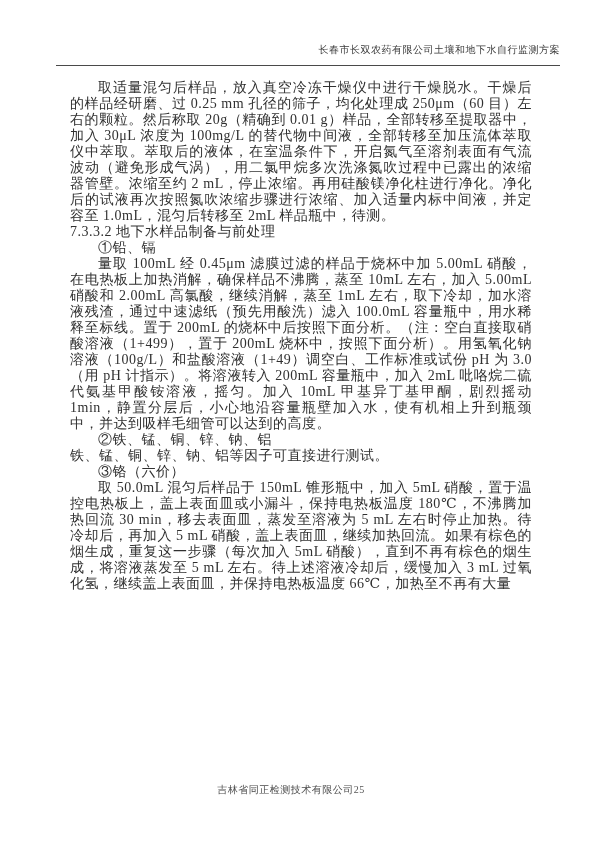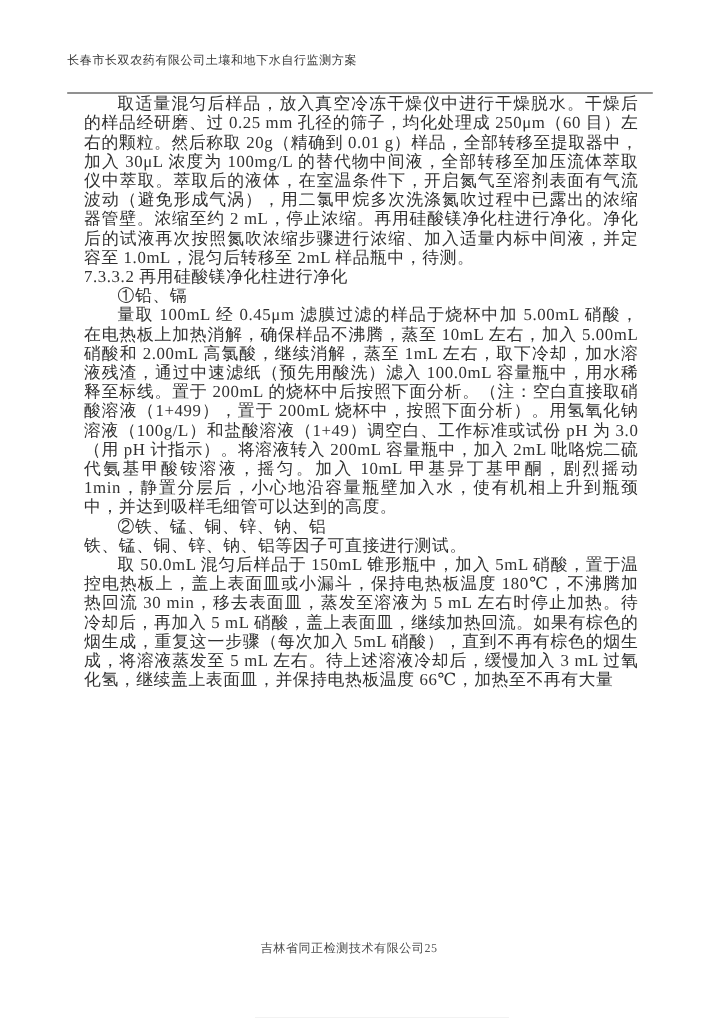--- a/index.html
+++ b/index.html
@@ -14,26 +14,26 @@
     margin: 0 auto;
     background: #ffffff;
     overflow: hidden;
     font-family: "Liberation Serif", "DejaVu Serif", serif;
     color: #333333;
   }
   .page-header {
     position: absolute;
     top: 43px;
     left: 56px;
-    right: 56px;
-    text-align: left;
+    right: 40px;
+    text-align: right;
     font-size: 10px;
     letter-spacing: 0.5px;
     color: #3a3a3a;
-    padding-bottom: 20px;
+    padding-bottom: 8px;
     border-bottom: 1px solid #4a4a4a;
   }
   .doc-body {
     position: absolute;
     top: 80px;
     left: 70px;
     width: 462px;
     font-size: 14px;
     line-height: 16px;
     letter-spacing: 0.5px;
@@ -72,25 +72,26 @@
 <body>
 
 <div class="page">
 
   <div class="page-header">
     <span>长春市长双农药有限公司土壤和地下水自行监测方案</span>
   </div>
 
   <div class="doc-body">
     <p class="indent">取适量混匀后样品，放入真空冷冻干燥仪中进行干燥脱水。干燥后的样品经研磨、过 0.25 mm 孔径的筛子，均化处理成 250μm（60 目）左右的颗粒。然后称取 20g（精确到 0.01 g）样品，全部转移至提取器中，加入 30μL 浓度为 100mg/L 的替代物中间液，全部转移至加压流体萃取仪中萃取。萃取后的液体，在室温条件下，开启氮气至溶剂表面有气流波动（避免形成气涡），用二氯甲烷多次洗涤氮吹过程中已露出的浓缩器管壁。浓缩至约 2 mL，停止浓缩。再用硅酸镁净化柱进行净化。净化后的试液再次按照氮吹浓缩步骤进行浓缩、加入适量内标中间液，并定容至 1.0mL，混匀后转移至 2mL 样品瓶中，待测。</p>
-    <p class="heading">7.3.3.2 再用硅酸镁净化柱进行净化</p>
+    <p class="heading">7.3.3.2 地下水样品制备与前处理</p>
     <p class="indent">①铅、镉</p>
     <p class="indent">量取 100mL 经 0.45μm 滤膜过滤的样品于烧杯中加 5.00mL 硝酸，在电热板上加热消解，确保样品不沸腾，蒸至 10mL 左右，加入 5.00mL 硝酸和 2.00mL 高氯酸，继续消解，蒸至 1mL 左右，取下冷却，加水溶液残渣，通过中速滤纸（预先用酸洗）滤入 100.0mL 容量瓶中，用水稀释至标线。置于 200mL 的烧杯中后按照下面分析。（注：空白直接取硝酸溶液（1+499），置于 200mL 烧杯中，按照下面分析）。用氢氧化钠溶液（100g/L）和盐酸溶液（1+49）调空白、工作标准或试份 pH 为 3.0（用 pH 计指示）。将溶液转入 200mL 容量瓶中，加入 2mL 吡咯烷二硫代氨基甲酸铵溶液，摇匀。加入 10mL 甲基异丁基甲酮，剧烈摇动 1min，静置分层后，小心地沿容量瓶壁加入水，使有机相上升到瓶颈中，并达到吸样毛细管可以达到的高度。</p>
     <p class="indent">②铁、锰、铜、锌、钠、铝</p>
     <p class="plain">铁、锰、铜、锌、钠、铝等因子可直接进行测试。</p>
+    <p class="indent">③铬（六价）</p>
     <p class="indent">取 50.0mL 混匀后样品于 150mL 锥形瓶中，加入 5mL 硝酸，置于温控电热板上，盖上表面皿或小漏斗，保持电热板温度 180℃，不沸腾加热回流 30 min，移去表面皿，蒸发至溶液为 5 mL 左右时停止加热。待冷却后，再加入 5 mL 硝酸，盖上表面皿，继续加热回流。如果有棕色的烟生成，重复这一步骤（每次加入 5mL 硝酸），直到不再有棕色的烟生成，将溶液蒸发至 5 mL 左右。待上述溶液冷却后，缓慢加入 3 mL 过氧化氢，继续盖上表面皿，并保持电热板温度 66℃，加热至不再有大量</p>
   </div>
 
   <div class="page-footer">
     <span>吉林省同正检测技术有限公司</span>
     <span class="pagenum">25</span>
   </div>
 
 </div>
 

